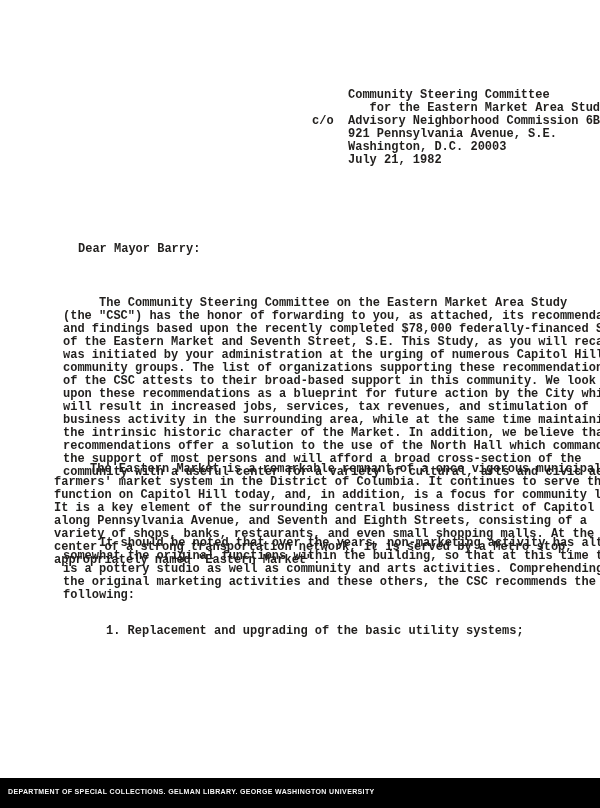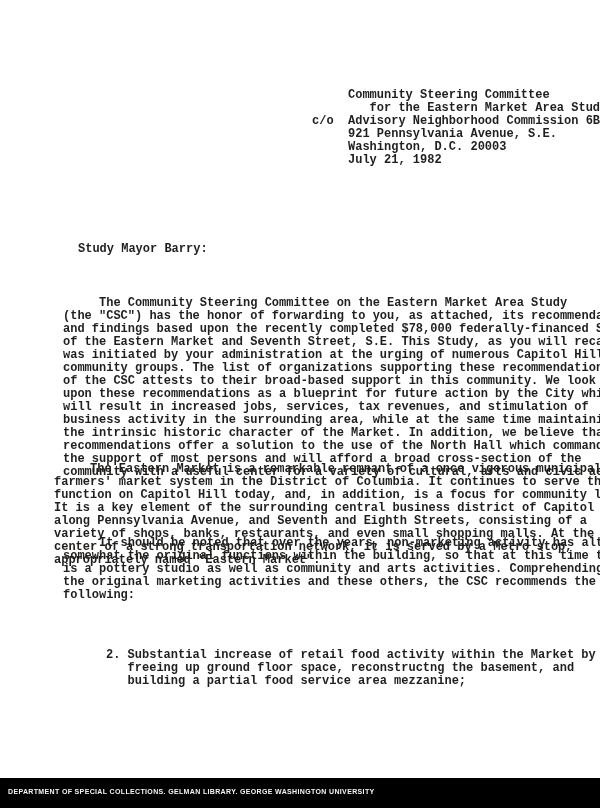--- a/index.html
+++ b/index.html
@@ -59,21 +59,21 @@
 <div class="page">
 
   <div class="mono sender-block">     Community Steering Committee
         for the Eastern Market Area Study
 c/o  Advisory Neighborhood Commission 6B
      921 Pennsylvania Avenue, S.E.
      Washington, D.C. 20003
      July 21, 1982</div>
 
 
-  <div class="mono salutation">Study Mayor Barry:</div>
+  <div class="mono salutation">Dear Mayor Barry:</div>
 
   <div class="mono paragraph-1">     The Community Steering Committee on the Eastern Market Area Study
 (the "CSC") has the honor of forwarding to you, as attached, its recommendations
 and findings based upon the recently completed $78,000 federally-financed Study
 of the Eastern Market and Seventh Street, S.E. This Study, as you will recall,
 was initiated by your administration at the urging of numerous Capitol Hill
 community groups. The list of organizations supporting these recommendations
 of the CSC attests to their broad-based support in this community. We look
 upon these recommendations as a blueprint for future action by the City which
 will result in increased jobs, services, tax revenues, and stimulation of
@@ -91,22 +91,20 @@
 variety of shops, banks, restaurants, and even small shopping malls. At the
 center of a strong transportation network, it is served by a Metro stop,
 appropriately named "Eastern Market".</div>
 
   <div class="mono paragraph-3">     It should be noted that over the years, non-marketing activity has altered
 somewhat the original functions within the building, so that at this time there
 is a pottery studio as well as community and arts activities. Comprehending both
 the original marketing activities and these others, the CSC recommends the
 following:</div>
 
+  <div class="mono list-item-1">1. Replacement and upgrading of the basic utility systems;</div>
 
-  <div class="mono list-item-2">2. Substantial increase of retail food activity within the Market by
-   freeing up ground floor space, reconstructng the basement, and
-   building a partial food service area mezzanine;</div>
 
   <div class="credit-bar">
     <span class="credit-text">DEPARTMENT OF SPECIAL COLLECTIONS. GELMAN LIBRARY. GEORGE WASHINGTON UNIVERSITY</span>
   </div>
 
 </div>
 
 </body></html>

